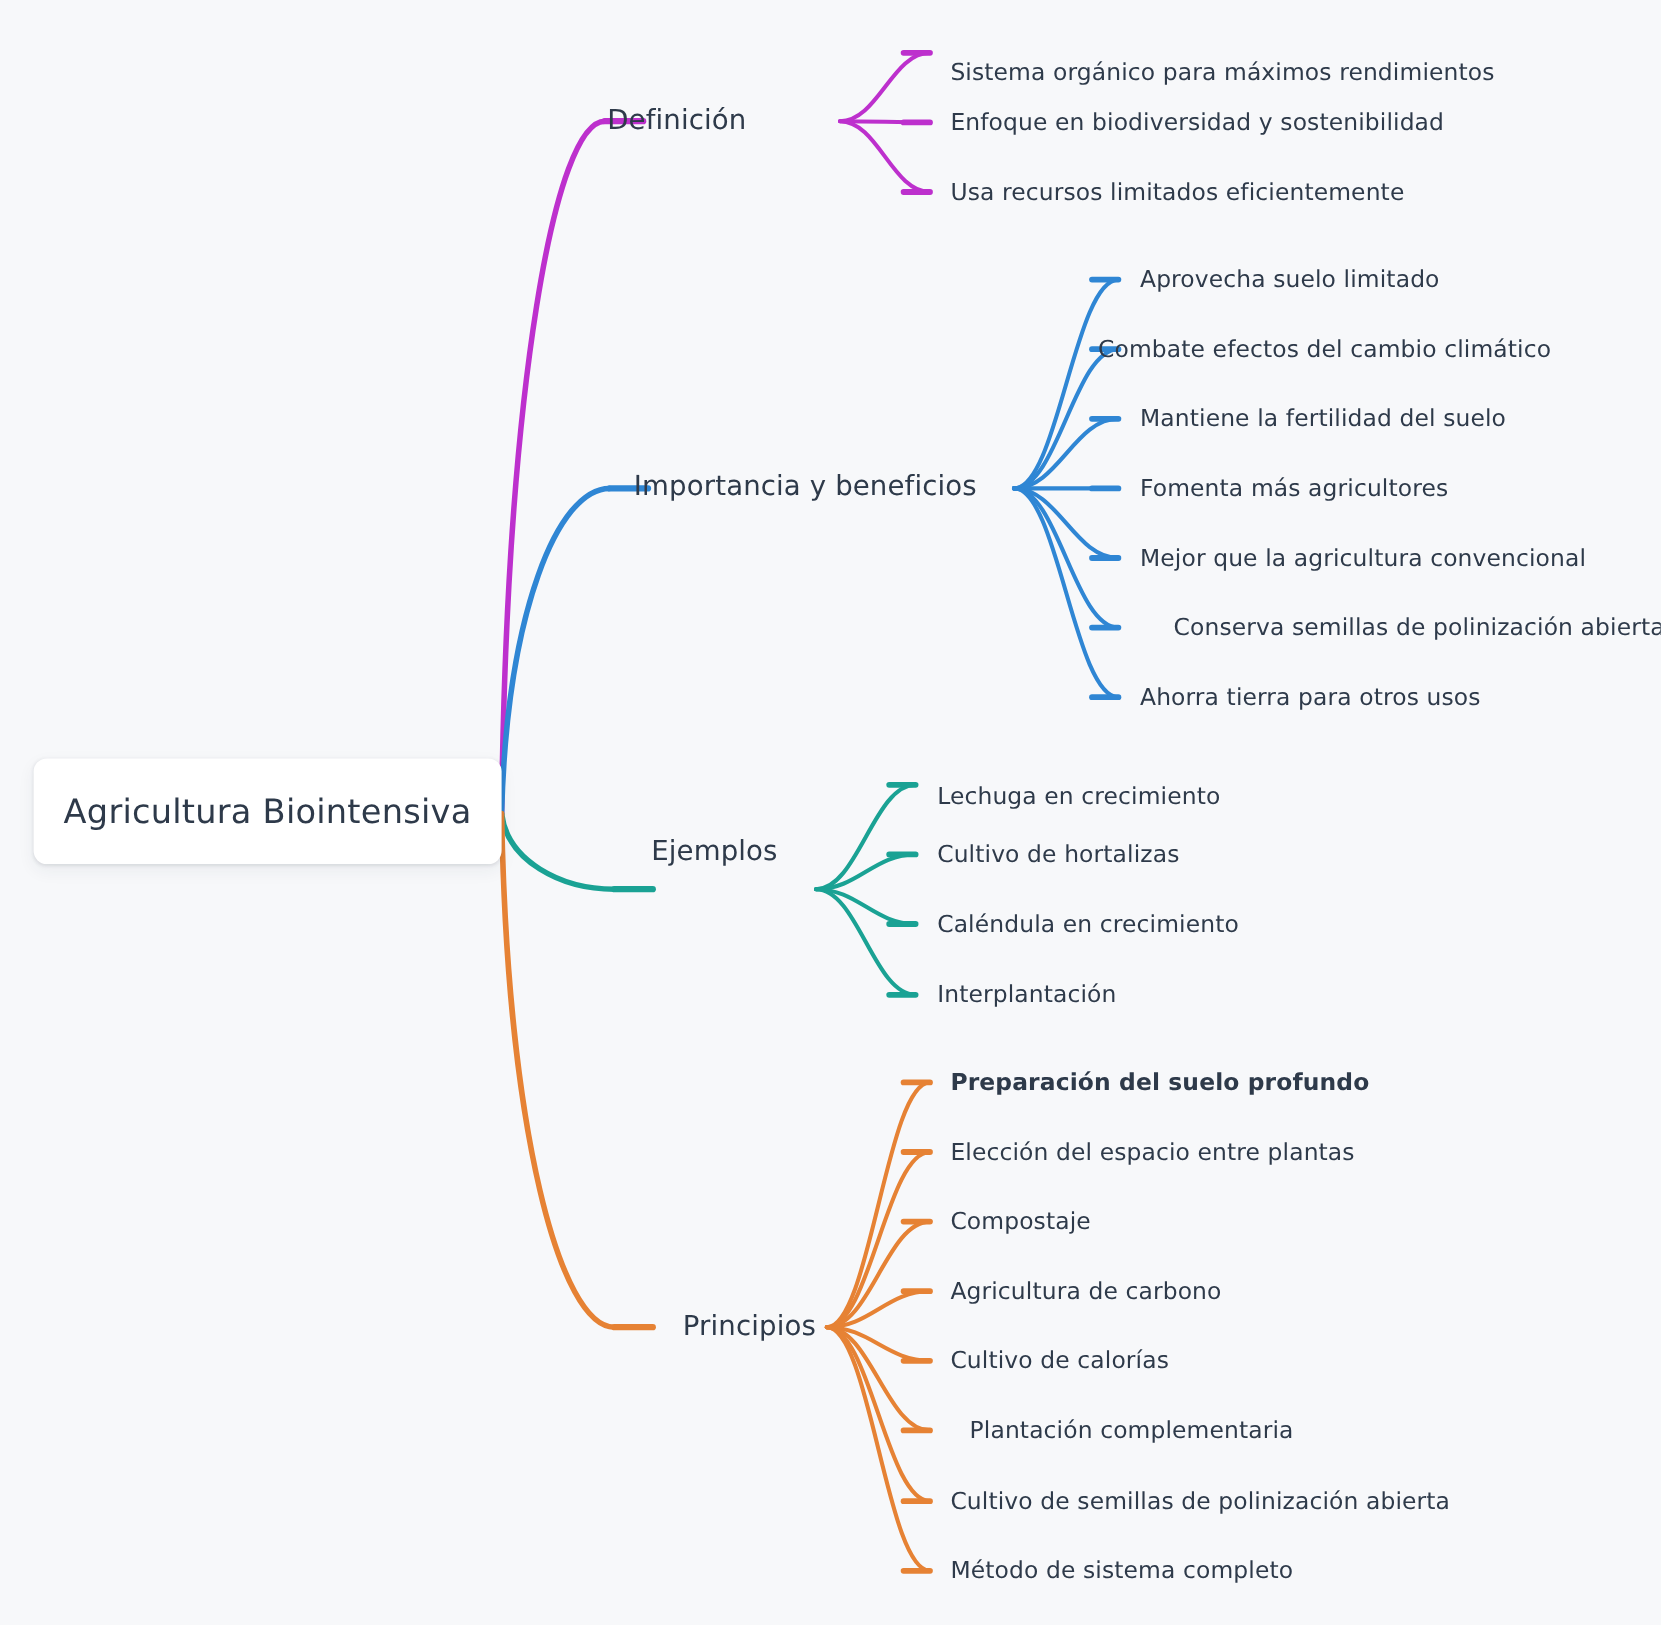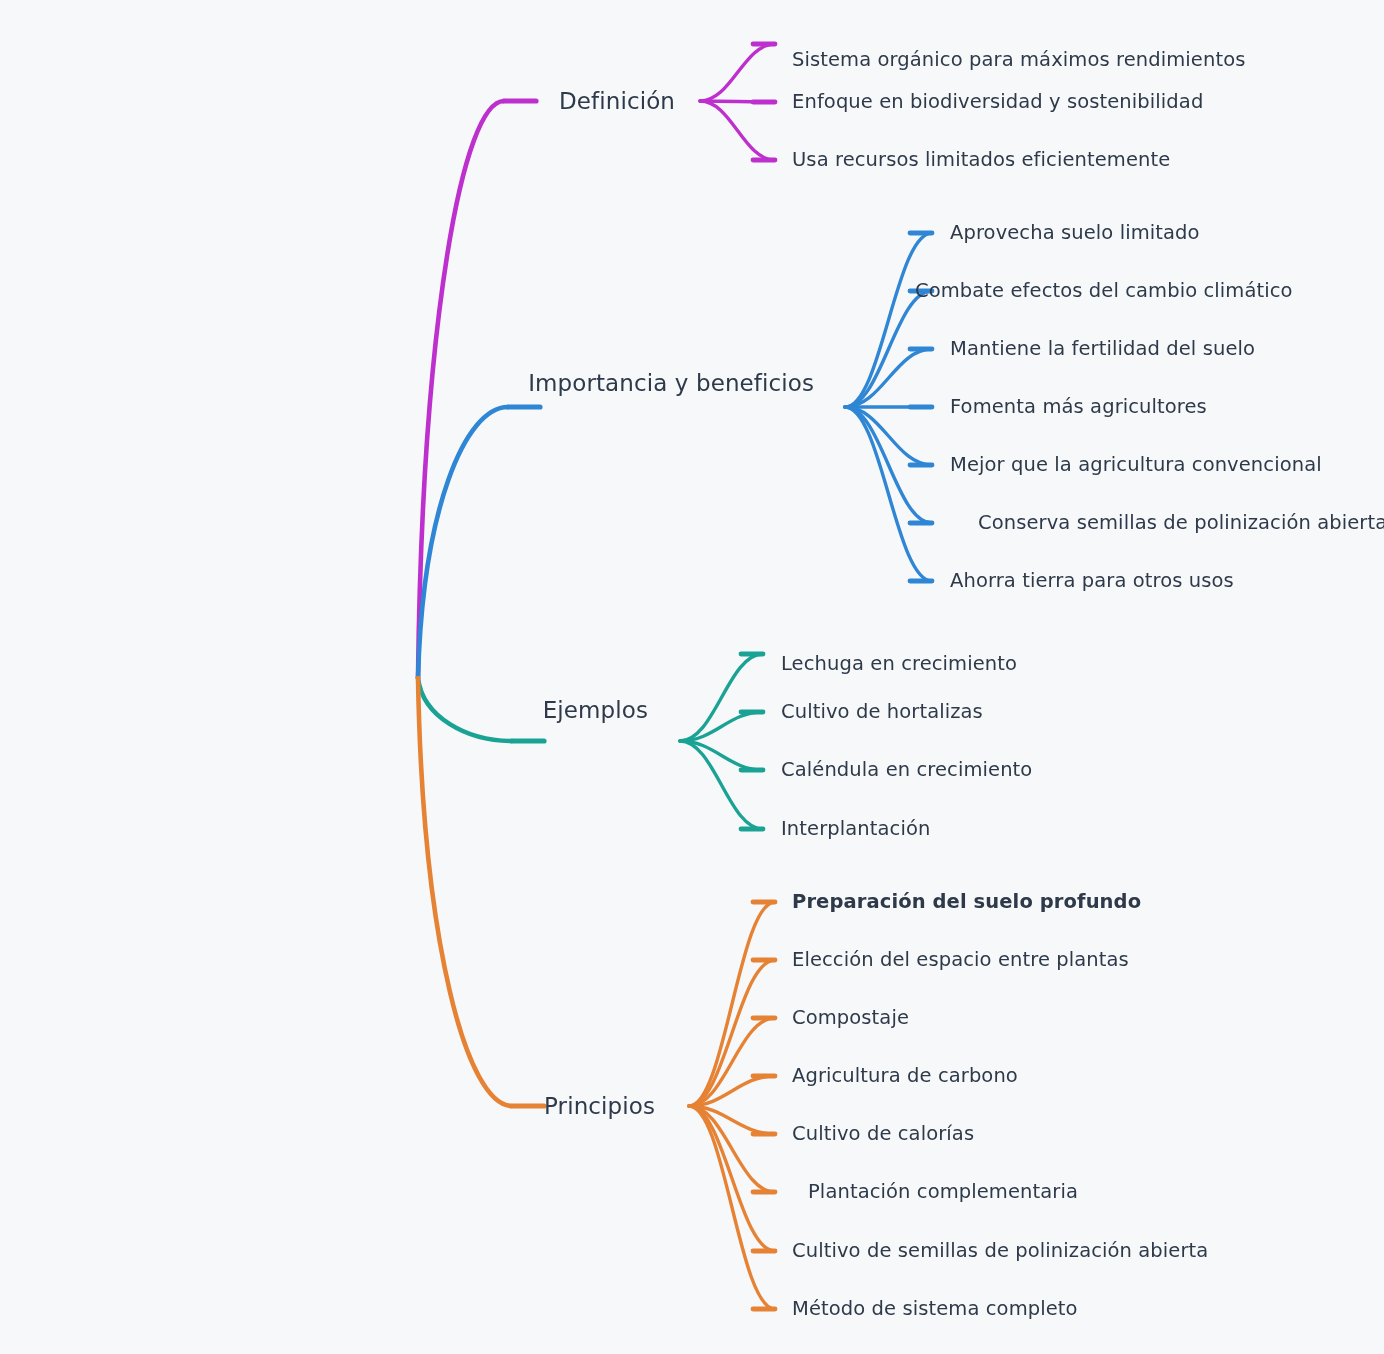--- a/index.html
+++ b/index.html
@@ -129,40 +129,43 @@
       <path d="M 689 1106 C 725.12 1106, 738.88 1134, 775 1134" class="edge" stroke="#e68234" stroke-width="3.4"></path>
       <path d="M 753 1134 L 775 1134" class="edge" stroke="#e68234" stroke-width="4.8"></path>
       <path d="M 689 1106 C 725.12 1106, 738.88 1192, 775 1192" class="edge" stroke="#e68234" stroke-width="3.4"></path>
       <path d="M 753 1192 L 775 1192" class="edge" stroke="#e68234" stroke-width="4.8"></path>
       <path d="M 689 1106 C 725.12 1106, 738.88 1251, 775 1251" class="edge" stroke="#e68234" stroke-width="3.4"></path>
       <path d="M 753 1251 L 775 1251" class="edge" stroke="#e68234" stroke-width="4.8"></path>
       <path d="M 689 1106 C 725.12 1106, 738.88 1309, 775 1309" class="edge" stroke="#e68234" stroke-width="3.4"></path>
       <path d="M 753 1309 L 775 1309" class="edge" stroke="#e68234" stroke-width="4.8"></path>
     </svg>
 
+  <div id="root-node" style="left: 28px; top: 632px; width: 390px; height: 88px; background: rgb(255, 255, 255);">
+    <span id="root-node-label">Agricultura Biointensiva</span>
+  </div>
 
   <div id="labels-layer">
-      <div class="node-text branch-label right-anchored" style="top: 101px; right: 709px;">Definición</div>
+      <div class="node-text branch-label right-anchored" style="top: 101px; right: 762px;">Definición</div>
       <div class="node-text leaf-label" style="top: 44px; left: 792px; margin-top: 16px;">Sistema orgánico para máximos rendimientos</div>
       <div class="node-text leaf-label" style="top: 102px; left: 792px;">Enfoque en biodiversidad y sostenibilidad</div>
       <div class="node-text leaf-label" style="top: 160px; left: 792px;">Usa recursos limitados eficientemente</div>
-      <div class="node-text branch-label right-anchored" style="top: 383px; right: 570px; margin-left: 42px;">Importancia y beneficios</div>
+      <div class="node-text branch-label right-anchored" style="top: 406px; right: 570px; margin-left: 42px;">Importancia y beneficios</div>
       <div class="node-text leaf-label" style="top: 233px; left: 950px;">Aprovecha suelo limitado</div>
       <div class="node-text leaf-label" style="top: 291px; left: 915px; text-align: right;">Combate efectos del cambio climático</div>
       <div class="node-text leaf-label" style="top: 349px; left: 950px;">Mantiene la fertilidad del suelo</div>
       <div class="node-text leaf-label" style="top: 407px; left: 950px;">Fomenta más agricultores</div>
       <div class="node-text leaf-label" style="top: 465px; left: 950px;">Mejor que la agricultura convencional</div>
       <div class="node-text leaf-label" style="top: 523px; left: 950px; margin-left: 28px;">Conserva semillas de polinización abierta</div>
       <div class="node-text leaf-label" style="top: 581px; left: 950px;">Ahorra tierra para otros usos</div>
       <div class="node-text branch-label right-anchored" style="top: 710px; right: 736px;">Ejemplos</div>
       <div class="node-text leaf-label" style="top: 664px; left: 781px;">Lechuga en crecimiento</div>
       <div class="node-text leaf-label" style="top: 712px; left: 781px;">Cultivo de hortalizas</div>
       <div class="node-text leaf-label" style="top: 770px; left: 781px; text-align: right;">Caléndula en crecimiento</div>
       <div class="node-text leaf-label" style="top: 829px; left: 781px;">Interplantación</div>
-      <div class="node-text branch-label right-anchored" style="top: 1106px; right: 729px; margin-left: 48px;">Principios</div>
+      <div class="node-text branch-label right-anchored" style="top: 1106px; right: 704px; margin-left: 48px;">Principios</div>
       <div class="node-text leaf-label" style="top: 902px; left: 792px; font-weight: bold;">Preparación del suelo profundo</div>
       <div class="node-text leaf-label" style="top: 960px; left: 792px;">Elección del espacio entre plantas</div>
       <div class="node-text leaf-label" style="top: 1018px; left: 792px;">Compostaje</div>
       <div class="node-text leaf-label" style="top: 1076px; left: 792px;">Agricultura de carbono</div>
       <div class="node-text leaf-label" style="top: 1134px; left: 792px;">Cultivo de calorías</div>
       <div class="node-text leaf-label" style="top: 1192px; left: 792px; margin-left: 16px;">Plantación complementaria</div>
       <div class="node-text leaf-label" style="top: 1251px; left: 792px;">Cultivo de semillas de polinización abierta</div>
       <div class="node-text leaf-label" style="top: 1309px; left: 792px;">Método de sistema completo</div>
     </div>
 

